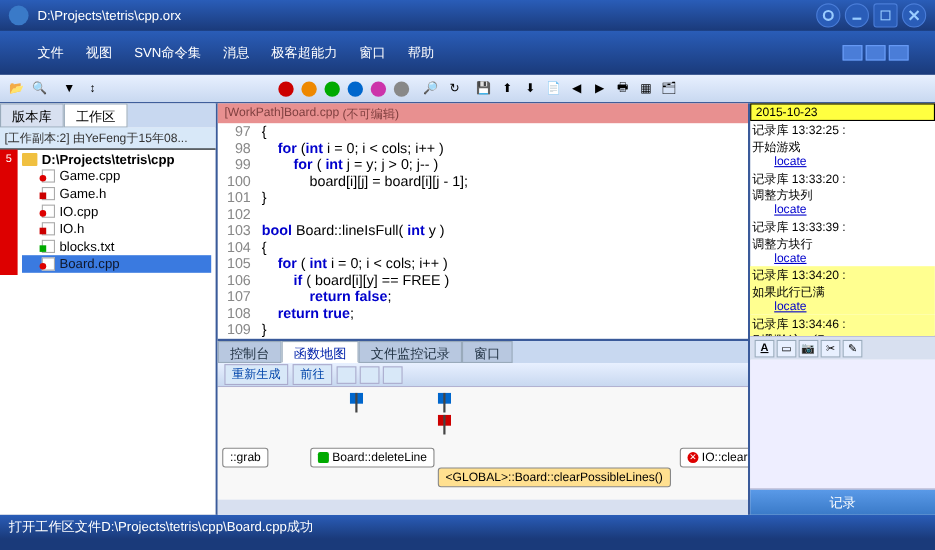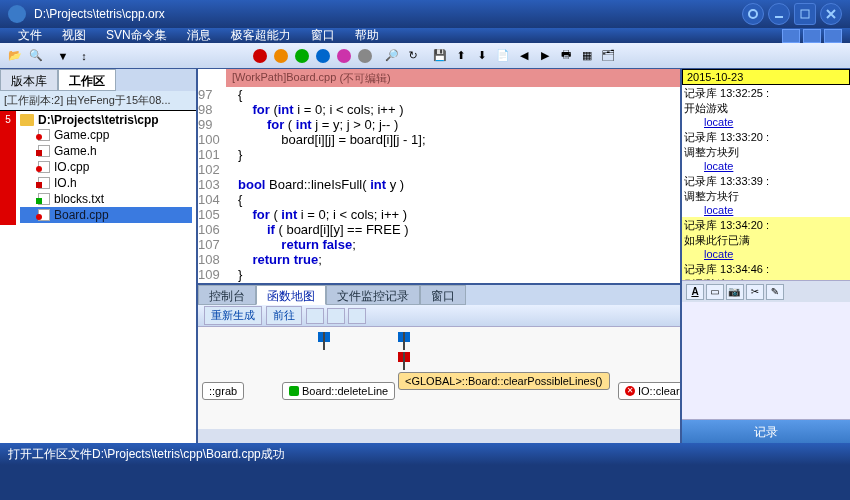--- a/index.html
+++ b/index.html
@@ -2,54 +2,54 @@
 <html><head>
 <meta charset="utf-8">
 <style>
 * { margin: 0; padding: 0; box-sizing: border-box; font-family: "Microsoft YaHei", Arial, sans-serif; }
 body { width: 850px; height: 500px; background: #1a3a7a; overflow: hidden; }
 .titlebar { height: 28px; background: linear-gradient(#2a5db8, #1a3a7a); display: flex; align-items: center; padding: 0 8px; color: #fff; font-size: 12px; }
 .titlebar .logo { width: 18px; height: 18px; background: #3a7ac8; border-radius: 50%; margin-right: 8px; }
 .titlebar .title { flex: 1; }
 .titlebar .wbtn { width: 22px; height: 22px; margin-left: 4px; border-radius: 50%; background: #2a5db8; border: 1px solid #4a7dd8; display: flex; align-items: center; justify-content: center; cursor: pointer; }
 .titlebar .wbtn.flat { border-radius: 3px; }
-.menubar { height: 15px; background: linear-gradient(#2a5db8, #1a3a7a); display: flex; align-items: center; padding: 0 8px; color: #fff; font-size: 12px; }
+.menubar { height: 40px; background: linear-gradient(#2a5db8, #1a3a7a); display: flex; align-items: center; padding: 0 24px; color: #fff; font-size: 12px; }
 .menubar .mi { padding: 2px 10px; cursor: pointer; }
 .menubar .spacer { flex: 1; }
 .menubar .sqbtn { width: 18px; height: 14px; margin-left: 3px; background: #4a7dd8; border: 1px solid #6a9df8; cursor: pointer; }
 .toolbar { height: 26px; background: linear-gradient(#e8f0ff, #c8d8f0); display: flex; align-items: center; padding: 0 6px; border-bottom: 1px solid #3a5a9a; }
 .toolbar .tbtn { width: 18px; height: 18px; margin-right: 3px; cursor: pointer; display: flex; align-items: center; justify-content: center; font-size: 11px; }
 .toolbar .sep { width: 6px; }
 .toolbar .dot { width: 14px; height: 14px; border-radius: 50%; }
 .main { display: flex; height: 374px; }
 .leftpane { width: 198px; background: #fff; border-right: 2px solid #3a5a9a; display: flex; flex-direction: column; }
 .lp-tabs { height: 22px; display: flex; background: #c8d8f0; font-size: 12px; }
 .lp-tab { padding: 3px 10px; background: #d8e0f0; border: 1px solid #9ab; cursor: pointer; }
-.lp-tab.active { background: #fff; font-weight: bold; }
+.lp-tab.active { background: #fff; font-weight: normal; }
 .lp-info { background: #d8e8f8; padding: 2px 4px; font-size: 11px; color: #333; border-bottom: 1px solid #000000; overflow: hidden; white-space: nowrap; }
 .lp-row { display: flex; align-items: stretch; }
 .lp-badge { width: 16px; background: #d00; color: #fff; font-size: 10px; text-align: center; line-height: 18px; }
 .lp-tree { flex: 1; padding: 2px 4px; font-size: 12px; }
 .tree-root { font-weight: bold; display: flex; align-items: center; }
 .tree-root .fico { width: 14px; height: 12px; background: #f0c040; margin-right: 4px; border-radius: 1px; }
 .tree-item { display: flex; align-items: center; padding: 1px 0 1px 18px; cursor: pointer; }
 .tree-item.sel { background: #3a7ae0; color: #0f172a; }
 .tree-item .fico { width: 12px; height: 12px; margin-right: 4px; display: inline-block; }
 .fico.cpp { background: #fff; border: 1px solid #aaa; position: relative; }
 .fico.cpp::after { content: ""; position: absolute; left: -3px; top: 4px; width: 6px; height: 6px; background: #d00; border-radius: 50%; }
 .fico.h { background: #fff; border: 1px solid #aaa; position: relative; }
 .fico.h::after { content: ""; position: absolute; left: -3px; top: 4px; width: 6px; height: 6px; background: #c00; }
 .fico.txt { background: #fff; border: 1px solid #aaa; position: relative; }
 .fico.txt::after { content: ""; position: absolute; left: -3px; top: 4px; width: 6px; height: 6px; background: #0a0; }
 .centerpane { flex: 1; display: flex; flex-direction: column; background: #fff; }
 .cp-top { display: flex; flex-direction: column; flex: 1; min-height: 0; }
-.cp-header { height: 18px; background: #e89090; color: #804040; font-size: 11px; padding: 2px 6px; display: flex; margin-left: 28px; }
+.cp-header { height: 18px; background: #e89090; color: #804040; font-size: 11px; padding: 2px 6px; display: flex; }
 .cp-code { flex: 1; overflow: auto; font-family: "Courier New", monospace; font-size: 13px; }
 .code-line { display: flex; }
-.code-line .ln { width: 40px; padding-right: 10px; color: #888; user-select: none; }
+.code-line .ln { width: 40px; text-align: right; padding-right: 10px; color: #888; user-select: none; }
 .code-line .ct { white-space: pre; }
 .kw { color: #0000cc; font-weight: bold; }
 .cp-bottom { height: 160px; border-top: 2px solid #3a5a9a; display: flex; flex-direction: column; }
 .cpb-tabs { height: 20px; background: #c8d8f0; display: flex; font-size: 12px; }
 .cpb-tab { padding: 2px 10px; background: #b8c8e0; border: 1px solid #9ab; cursor: pointer; color: #234; }
 .cpb-tab.active { background: #fff; color: #02a; border-bottom: 1px solid #fff; }
 .cpb-bar { height: 22px; background: linear-gradient(#e8f0ff,#c8d8f0); display: flex; align-items: center; padding: 0 6px; font-size: 11px; border-bottom: 1px solid #aac; }
 .cpb-bar .bbtn { padding: 1px 6px; background: #d8e8f8; border: 1px solid #aac; margin-right: 4px; cursor: pointer; color: #04a; }
 .cpb-bar .ibtn { width: 18px; height: 16px; background: #d8e8f8; border: 1px solid #aac; margin-right: 3px; cursor: pointer; }
 .cpb-canvas { flex: 1; background: #f8f8f8; position: relative; overflow: hidden; }
@@ -271,21 +271,21 @@
         <span class="ibtn"></span>
       </div>
       <div class="cpb-canvas">
         <div class="flow-node" style="left:4px;top:55px">
             <span>::grab</span>
           </div>
         <div class="flow-node" style="left:84px;top:55px">
             <span class="ok"></span>
             <span>Board::deleteLine</span>
           </div>
-        <div class="flow-node" style="left:200px;top:45px;background:#ffe090">
+        <div class="flow-node" style="left:200px;top:73px;background:#ffe090">
             <span>&lt;GLOBAL&gt;::Board::clearPossibleLines()</span>
           </div>
         <div class="flow-node" style="left:420px;top:55px">
             <span class="x">✕</span>
             <span>IO::clear</span>
           </div>
 
         <svg style="position:absolute;left:120px;top:5px" width="20" height="20">
             <rect width="12" height="10" fill="#06c"></rect>
             <rect x="5" width="2" height="18" fill="#444"></rect>

